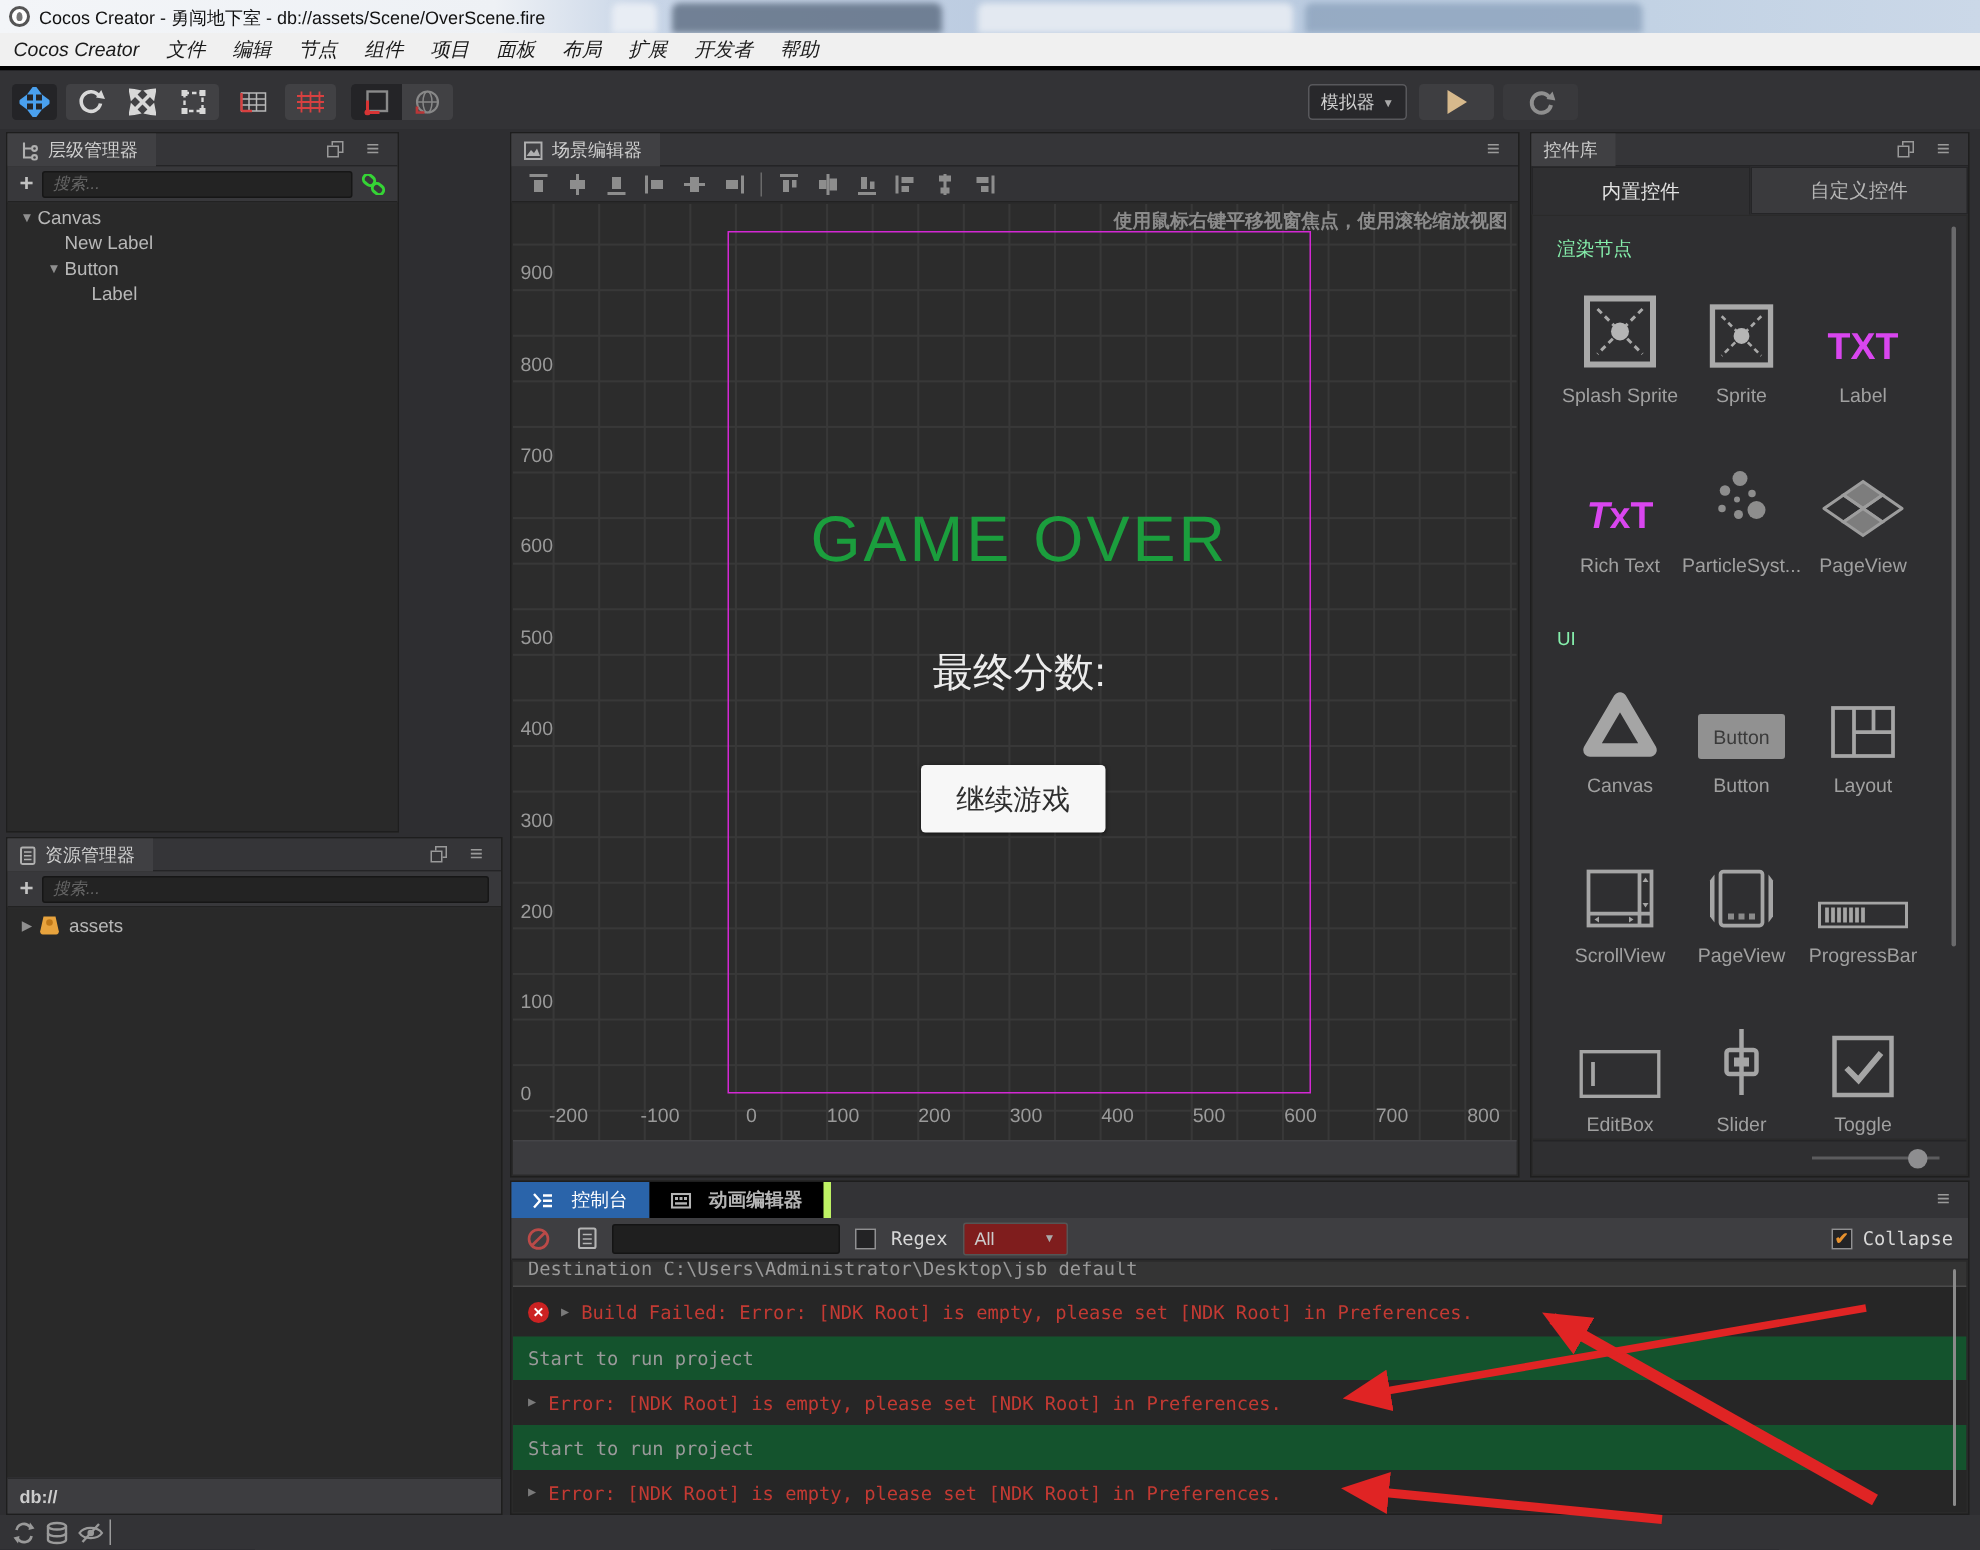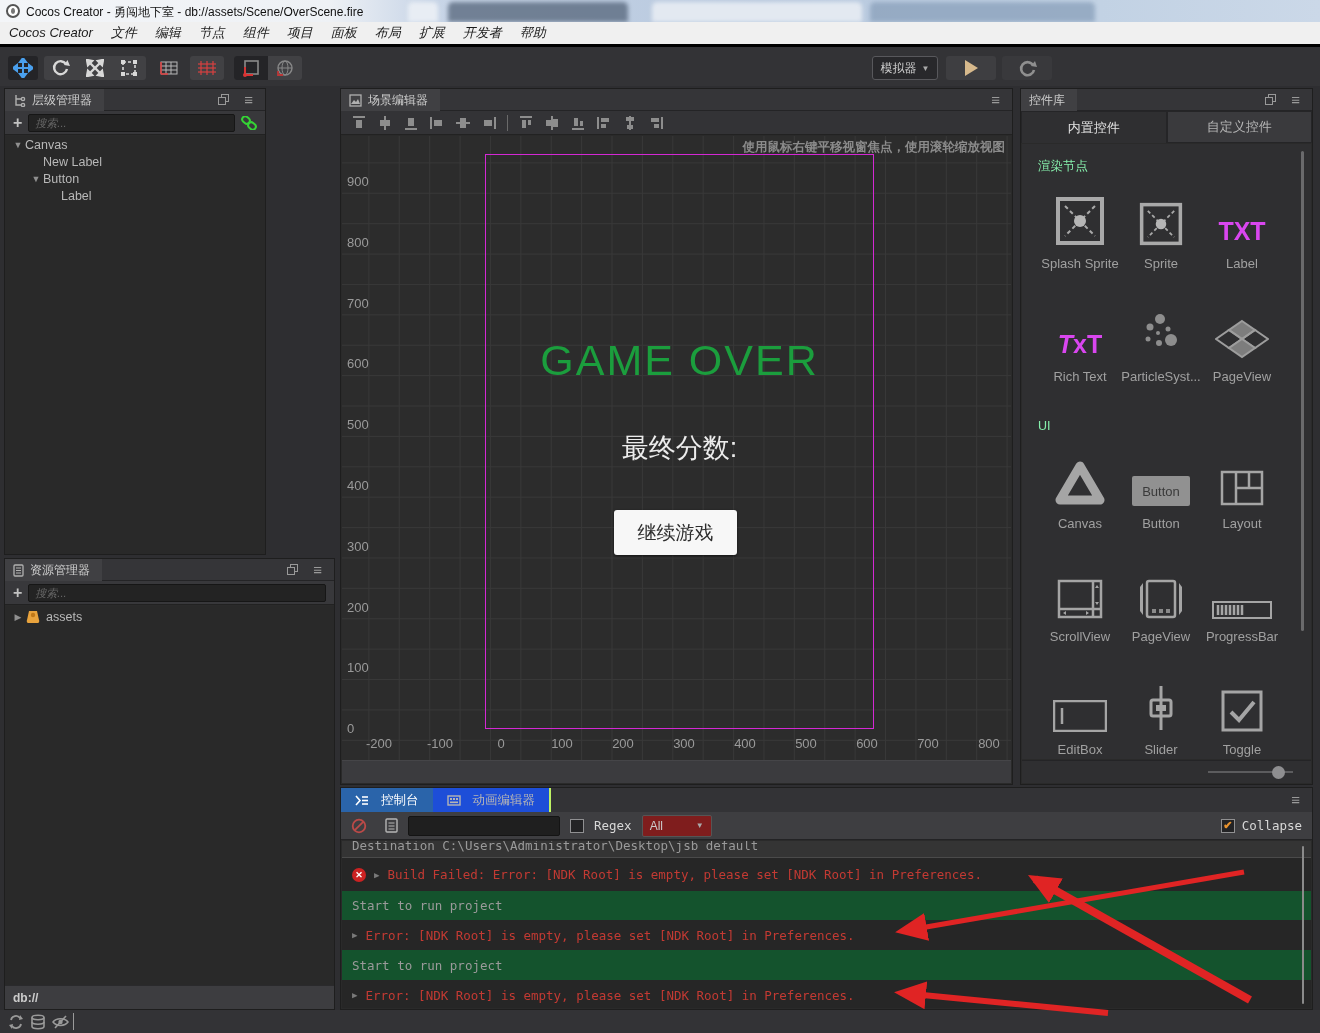--- a/index.html
+++ b/index.html
@@ -109,21 +109,21 @@
     border-top:1px solid #242426; }
   #lib-track { position:absolute; right:18px; bottom:10px; width:85px; height:2px; background:#5c5c5e; }
   #lib-handle { position:absolute; right:26px; bottom:4px; width:13px; height:13px; border-radius:50%;
     background:#8e8e90; }
   .vscroll { position:absolute; width:3px; background:#6a6a6c; border-radius:2px; }
 
   
   #console-tabs { position:relative; height:24px; background:#333336; display:flex; }
   .ctab { height:24px; display:flex; align-items:center; gap:12px; padding:0 14px; font-size:12.5px; }
   .ctab.active { background:#2a64aa; color:#fff; }
-  .ctab.idle { background:#1d4ed8; color:#b5b5b5; border-right:2px solid #bef264; }
+  .ctab.idle { background:#000000; color:#b5b5b5; border-right:5px solid #bef264;font-weight:bold; }
   #console-tool { position:relative; height:28px; background:#3e3e41; border-bottom:1px solid #232325;
     display:flex; align-items:center; padding:0 10px; gap:10px; }
   #console-input { width:152px; height:20px; background:#1f1f1f; border:1px solid #141414;
     border-radius:2px; outline:none; color:#ccc; font-size:12px; padding:0 5px; }
   .chk { width:14px; height:14px; border:1px solid #909092; background:#232325; display:flex;
     align-items:center; justify-content:center; font-size:11px; }
   .chk.on { color:#e8922e; font-weight:bold; }
   .cl { font-size:12.5px; color:#d8d8d8; font-family:"DejaVu Sans Mono", monospace; }
   #all-dd { width:70px; height:22px; background:#7f1d1d; border:1px solid #555;
     border-radius:2px; color:#ccc; font-size:12px; display:flex; align-items:center;

